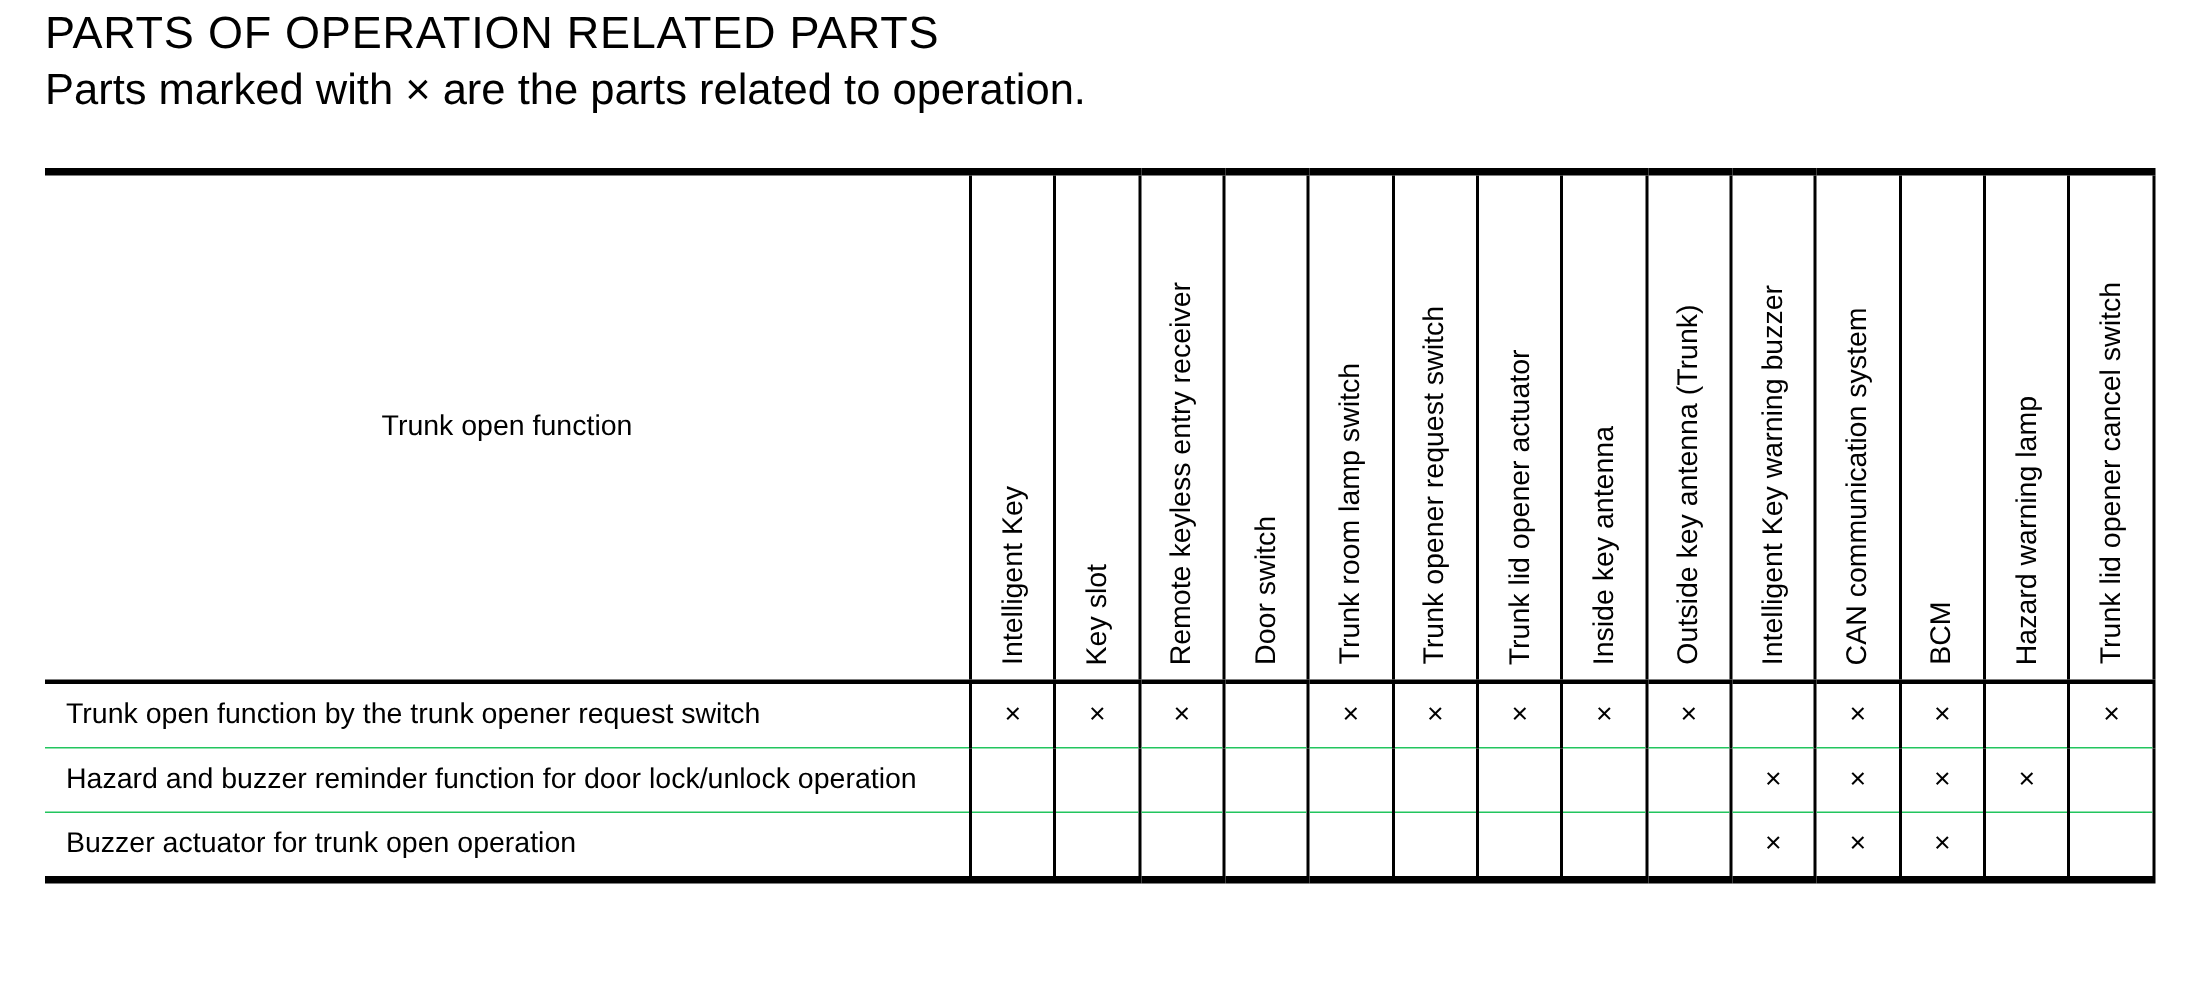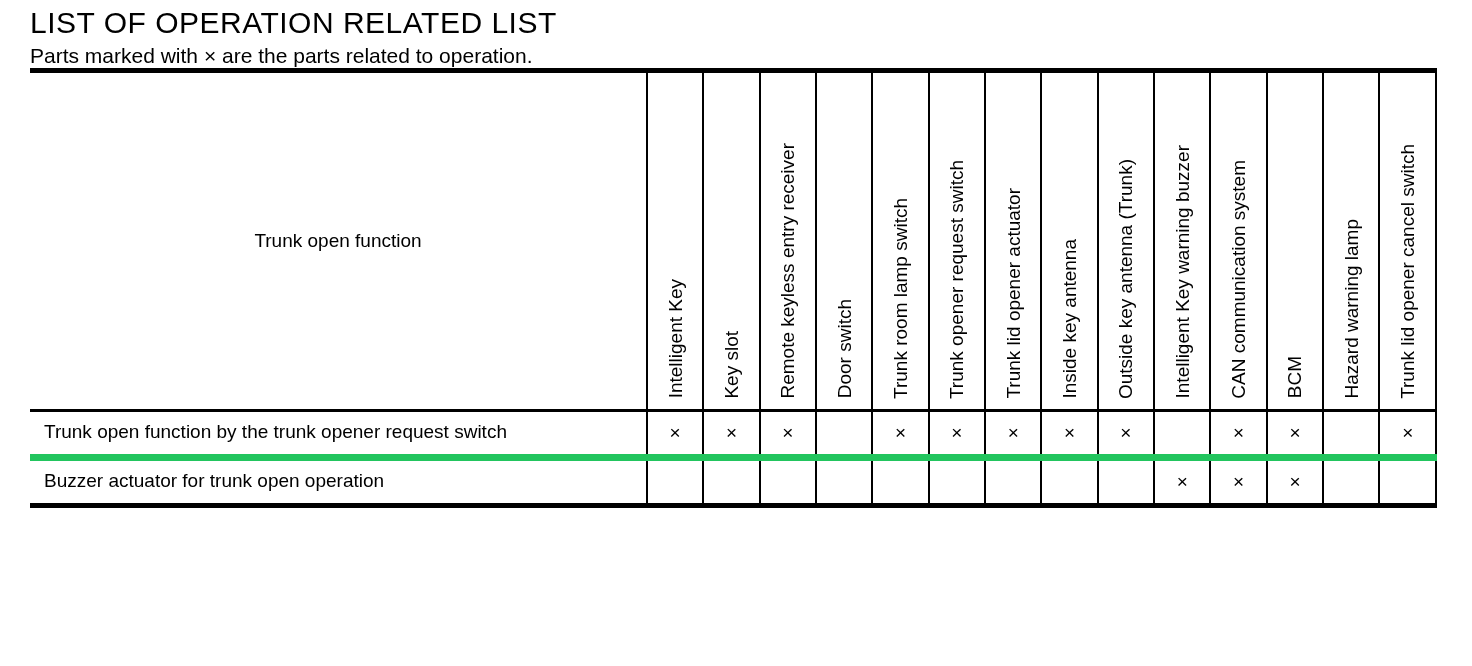--- a/index.html
+++ b/index.html
@@ -1,37 +1,37 @@
 <!DOCTYPE html>
 <html><head>
 <meta charset="utf-8">
 <style>
   html,body{margin:0;padding:0;background:#fff;color:#000;}
   body{width:1472px;height:666px;font-family:"Liberation Sans","DejaVu Sans",sans-serif;overflow:hidden;}
   .page{padding:6px 0 0 30px;}
   .title{margin:0;font-size:30px;font-weight:400;letter-spacing:0.5px;line-height:1.15;}
-  .subtitle{margin:2px 16px 0 0;font-size:21px;font-weight:400;line-height:1.2;}
-  table.parts{border-collapse:collapse;table-layout:fixed;width:1407px;}
+  .subtitle{margin:2px 16px 0 0;font-size:29px;font-weight:400;line-height:1.2;}
+  table.parts{border-collapse:collapse;table-layout:fixed;width:1407px;margin-top:35px;}
   th,td{padding:0;font-weight:400;}
   thead th{border-top:5px solid #000;border-bottom:3px solid #000;}
   th.corner{width:616px;text-align:center;vertical-align:middle;font-size:19px;}
   th.part{border-left:2px solid #000;vertical-align:bottom;}
   th.part:last-child,td.mark:last-child{border-right:2px solid #000;}
   .vwrap{display:flex;justify-content:center;align-items:flex-end;height:336px;padding-bottom:10px;box-sizing:border-box;}
   .vtext{writing-mode:vertical-rl;transform:rotate(180deg);white-space:nowrap;font-size:19px;line-height:1;}
-  tbody td{border-bottom:7px solid #22c55e;}
+  tbody td{border-bottom:1px solid #22c55e;}
   tbody tr:last-child td{border-bottom:5px solid #000;}
   td.rlabel{font-size:19px;line-height:1.3;padding:8px 4px 8px 14px;height:26px;vertical-align:middle;}
   td.mark{border-left:2px solid #000;text-align:center;vertical-align:middle;font-size:19px;}
 </style>
 </head>
 <body>
 
 <div class="page">
-  <h1 class="title">LIST OF OPERATION RELATED LIST</h1>
+  <h1 class="title">PARTS OF OPERATION RELATED PARTS</h1>
   <p class="subtitle">Parts marked with × are the parts related to operation.</p>
 
   <table class="parts">
     <thead>
         <tr>
           <th class="corner">Trunk open function</th>
           <th class="part">
             <div class="vwrap">
               <span class="vtext">Intelligent Key</span>
             </div>
@@ -115,20 +115,37 @@
           <td class="mark">×</td>
           <td class="mark">×</td>
           <td class="mark">×</td>
           <td class="mark"></td>
           <td class="mark">×</td>
           <td class="mark">×</td>
           <td class="mark"></td>
           <td class="mark">×</td>
         </tr>
         <tr>
+          <td class="rlabel">Hazard and buzzer reminder function for door lock/unlock operation</td>
+          <td class="mark"></td>
+          <td class="mark"></td>
+          <td class="mark"></td>
+          <td class="mark"></td>
+          <td class="mark"></td>
+          <td class="mark"></td>
+          <td class="mark"></td>
+          <td class="mark"></td>
+          <td class="mark"></td>
+          <td class="mark">×</td>
+          <td class="mark">×</td>
+          <td class="mark">×</td>
+          <td class="mark">×</td>
+          <td class="mark"></td>
+        </tr>
+        <tr>
           <td class="rlabel">Buzzer actuator for trunk open operation</td>
           <td class="mark"></td>
           <td class="mark"></td>
           <td class="mark"></td>
           <td class="mark"></td>
           <td class="mark"></td>
           <td class="mark"></td>
           <td class="mark"></td>
           <td class="mark"></td>
           <td class="mark"></td>

